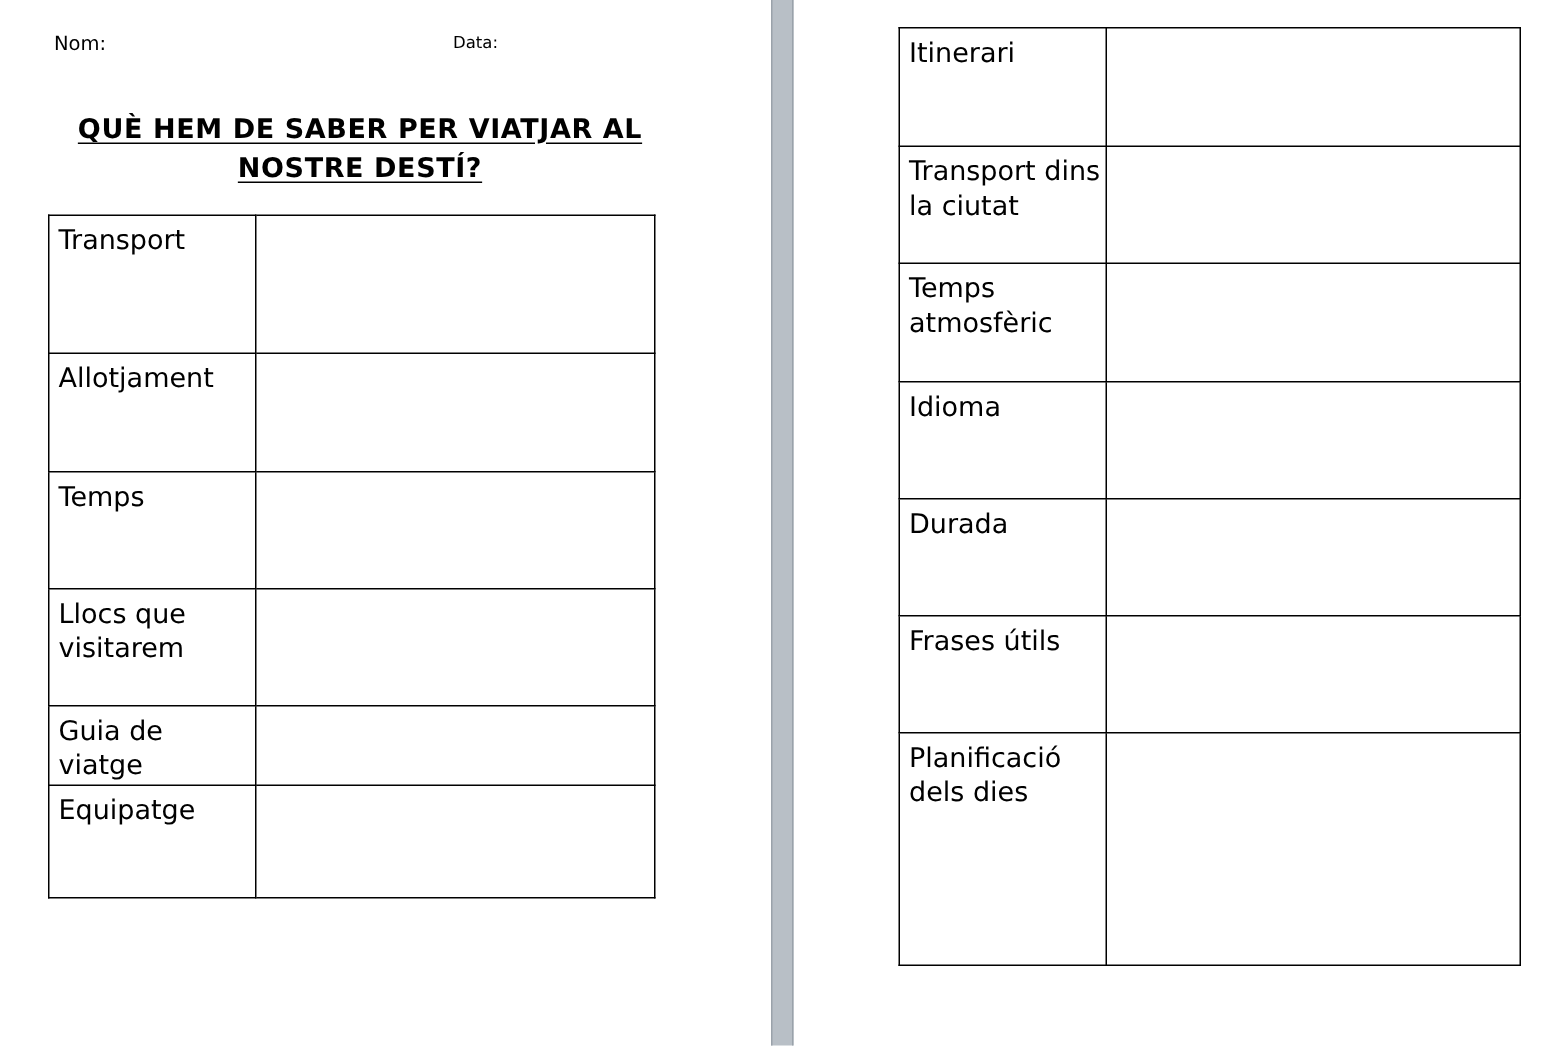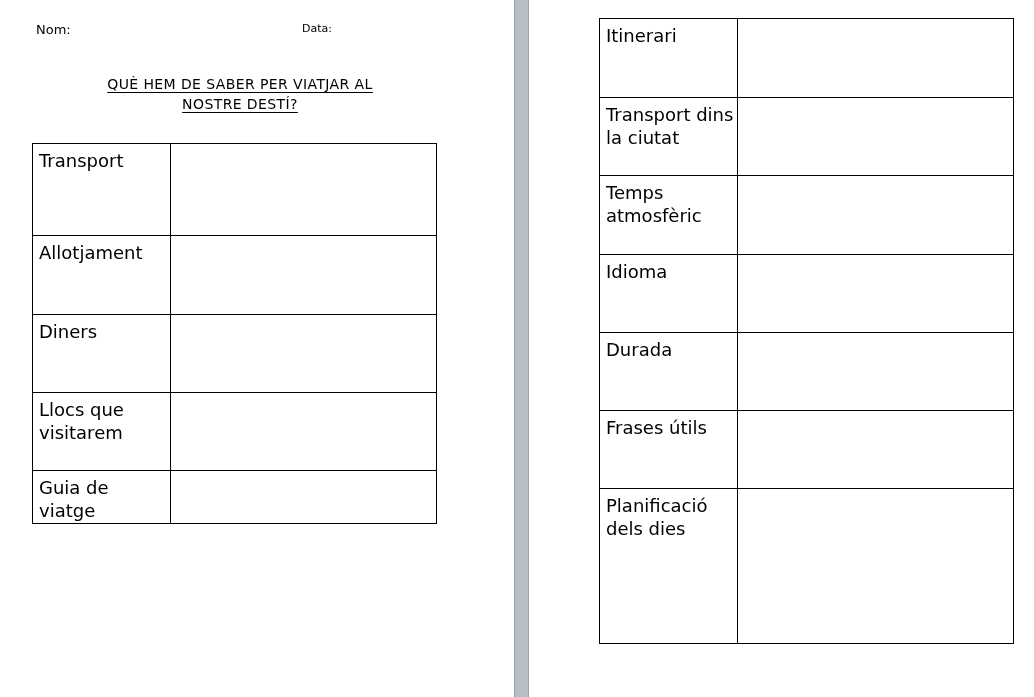--- a/index.html
+++ b/index.html
@@ -49,22 +49,22 @@
     top: 0;
     font-size: 11px;
     font-family: "DejaVu Sans", sans-serif;
   }
   .worksheet-title {
     position: absolute;
     left: 30px;
     top: 74px;
     width: 420px;
     text-align: center;
-    font-size: 14px;
-    font-weight: normal;
+    font-size: 18px;
+    font-weight: bold;
     line-height: 1.45;
     letter-spacing: 0.4px;
   }
   .worksheet-title span {
     text-decoration: underline;
     text-underline-offset: 3px;
   }
 
   table.grid {
     border-collapse: collapse;
@@ -143,29 +143,33 @@
       <tbody>
           <tr style="height: 92px; margin-left: 20px;">
             <td>Transport</td>
             <td></td>
           </tr>
           <tr style="height: 79px;">
             <td>Allotjament</td>
             <td></td>
           </tr>
           <tr style="height: 78px;">
-            <td>Diners</td>
+            <td>Temps</td>
             <td></td>
           </tr>
           <tr style="height: 78px; padding-left: 16px;">
             <td>Llocs que visitarem</td>
             <td></td>
           </tr>
           <tr style="height: 53px;">
             <td>Guia de viatge</td>
+            <td></td>
+          </tr>
+          <tr style="height: 75px;">
+            <td>Equipatge</td>
             <td></td>
           </tr>
         </tbody>
     </table>
   </div>
 
   <div class="spine"></div>
 
   <div class="right-panel">
     <table class="grid right-table">

